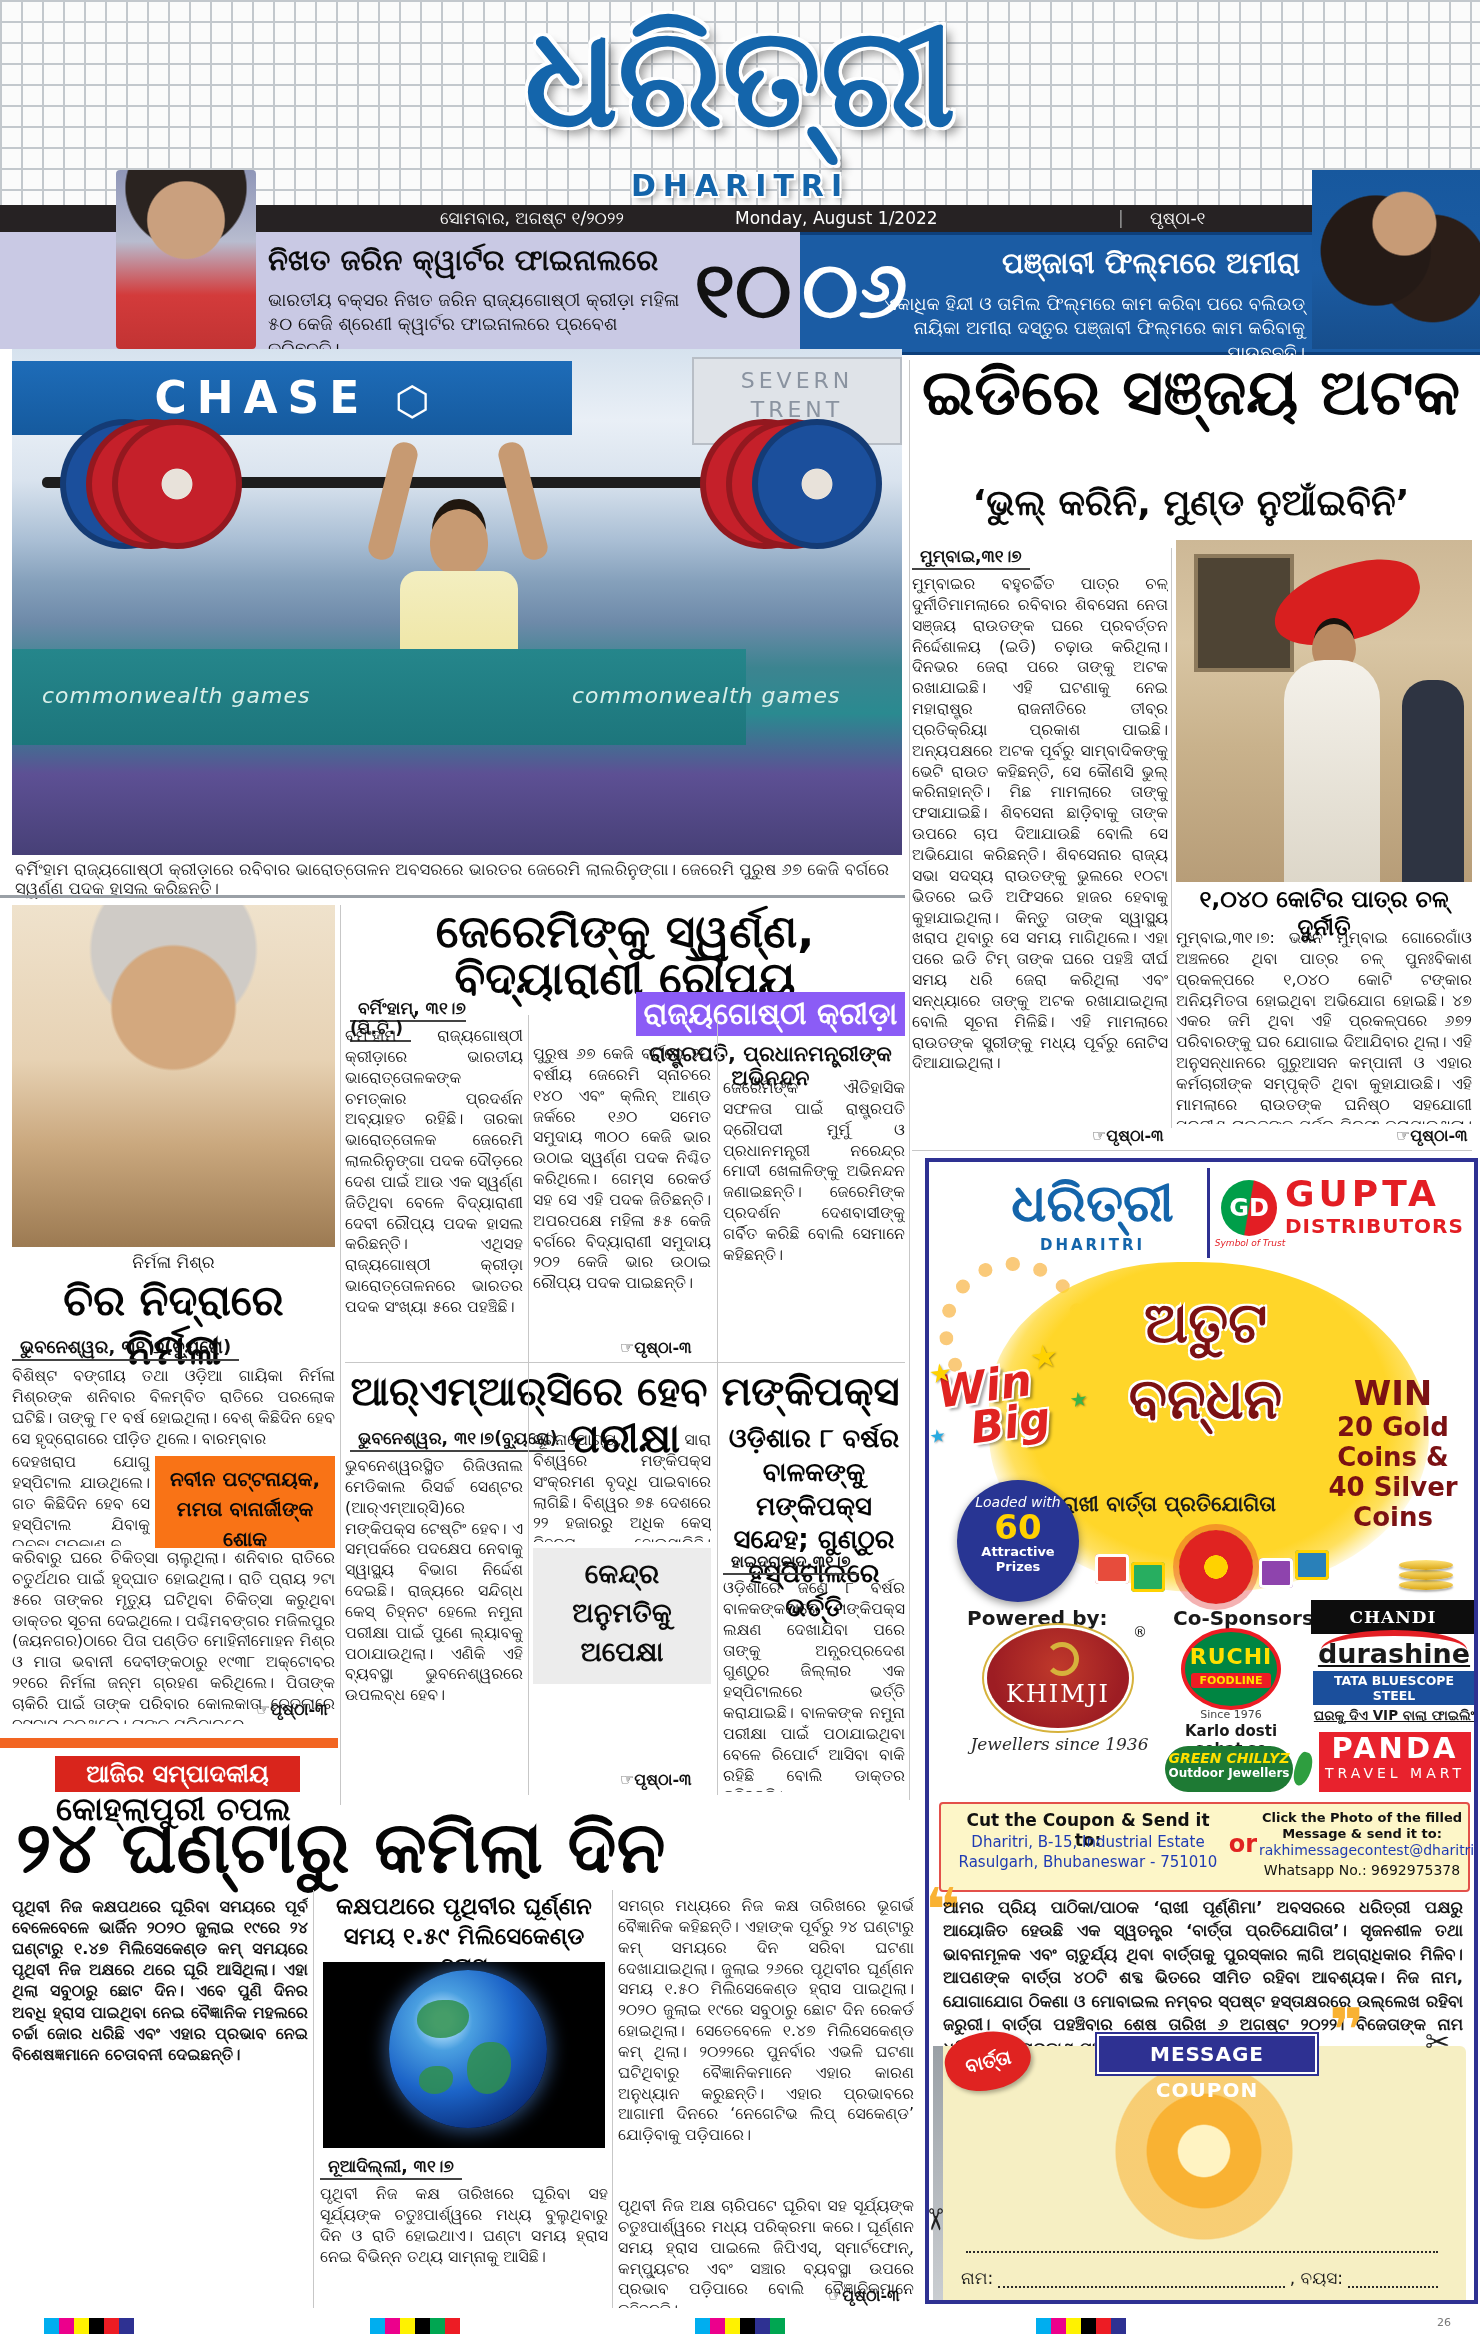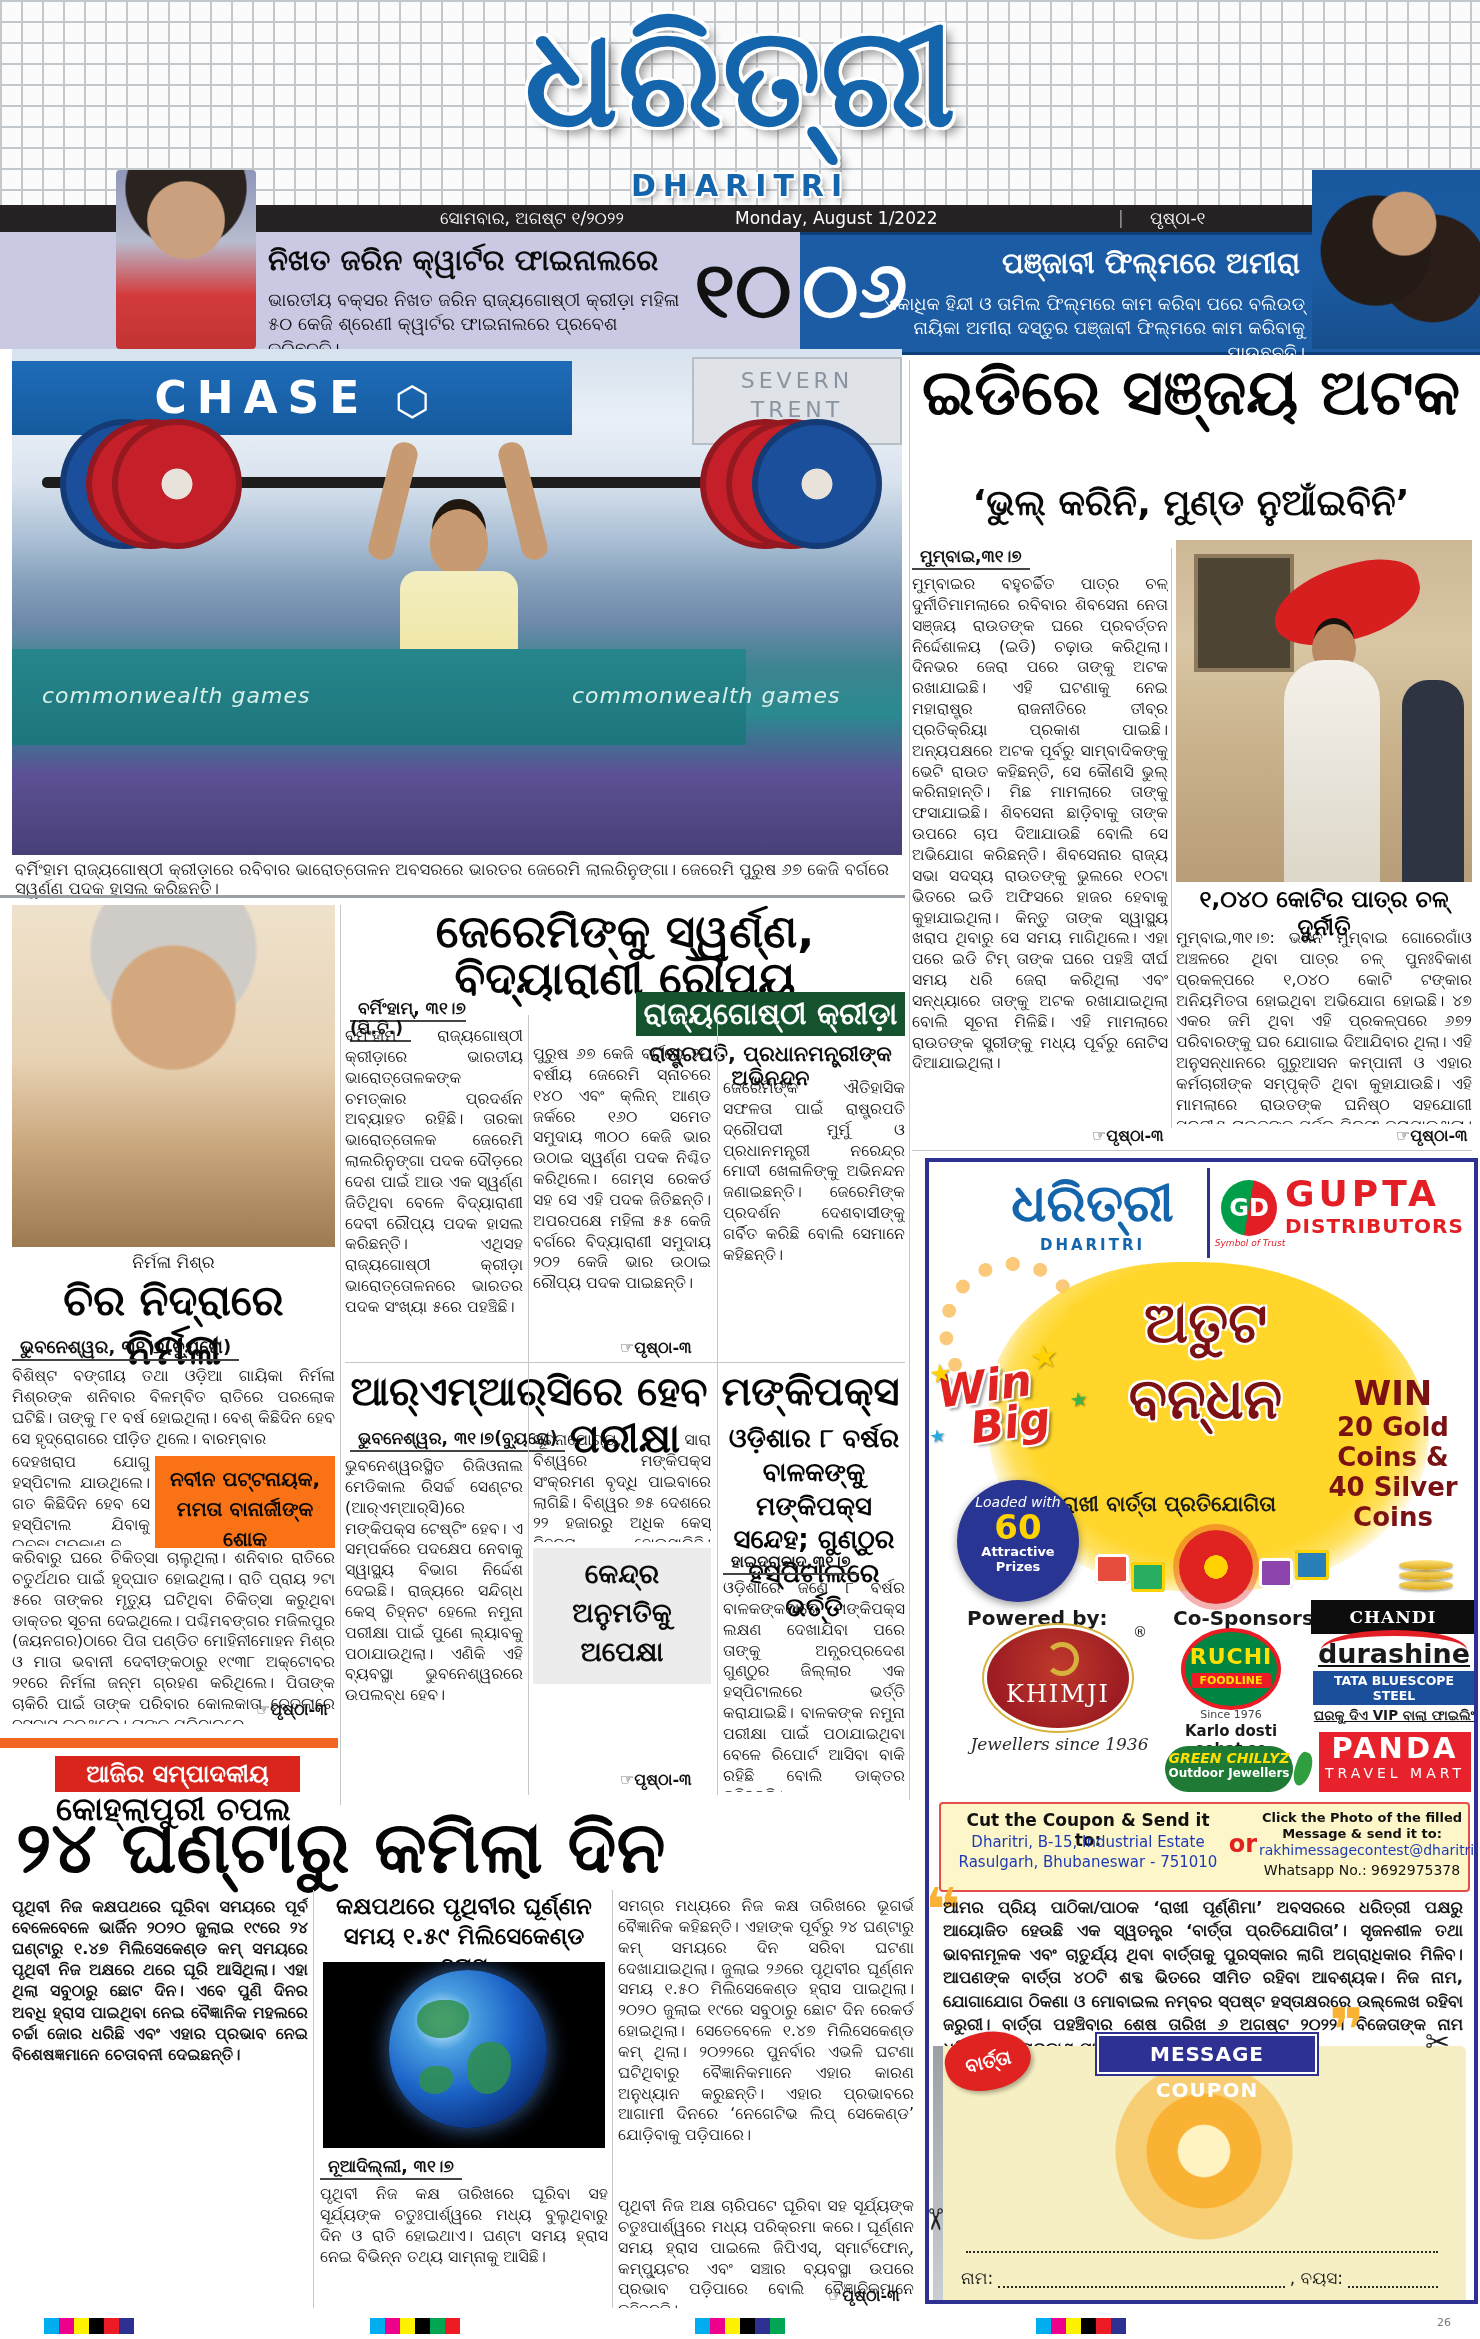--- a/index.html
+++ b/index.html
@@ -78,21 +78,21 @@
   .ed-guard{left:226px;top:140px;width:62px;height:202px;background:#2e3442;border-radius:26px 26px 0 0;}
   .ed-crosshead{left:1176px;top:886px;width:296px;font-size:23px;line-height:1.2;font-weight:bold;text-align:center;color:#050505;}
   .nirmala-photo{left:12px;top:905px;width:323px;height:342px;
     background:radial-gradient(circle at 50% 30%,#d3a87e 0 21%,transparent 22%),
       radial-gradient(circle at 50% 13%,#cfcbc6 0 24%,transparent 25%),
       radial-gradient(circle at 42% 28%,rgba(0,0,0,.55) 0 4%,transparent 5%),
       radial-gradient(circle at 58% 28%,rgba(0,0,0,.55) 0 4%,transparent 5%),
       radial-gradient(circle at 50% 22%,#c40f0f 0 3%,transparent 4%),
       linear-gradient(180deg,#efe2cc 0%,#e7d2b4 45%,#caa87e 70%,#9c7a52 100%);}
   .red-label{background:#d9251c;color:#fff;font-weight:bold;text-align:center;margin-top:8px;}
-  .black-tag{background:#14532d;color:#fff;font-weight:bold;text-align:center;}
+  .black-tag{background:#8b5cf6;color:#fff;font-weight:bold;text-align:center;}
   .inset-box{background:#f97316;font-weight:bold;text-align:center;color:#0a0a0a;}
   .gray-box{background:#ececec;font-weight:bold;text-align:center;color:#0a0a0a;}
   .earth-img{left:323px;top:1962px;width:282px;height:186px;background:#000;}
   .earth-globe{left:66px;top:8px;width:158px;height:158px;border-radius:50%;
     background:radial-gradient(circle at 34% 32%,#bfe6ff 0 6%,#4a9fe0 20%,#1c64c8 48%,#0a2f7c 78%,#051b4d 100%);
     box-shadow:0 0 18px 4px rgba(90,160,255,.45);}
   .earth-land{position:absolute;background:#2f8f4e;border-radius:50% 40% 55% 45%;opacity:.85;}
   .vr{position:absolute;width:1px;background:#c7c7c7;}
   .hr{position:absolute;height:1px;background:#c7c7c7;}
   

